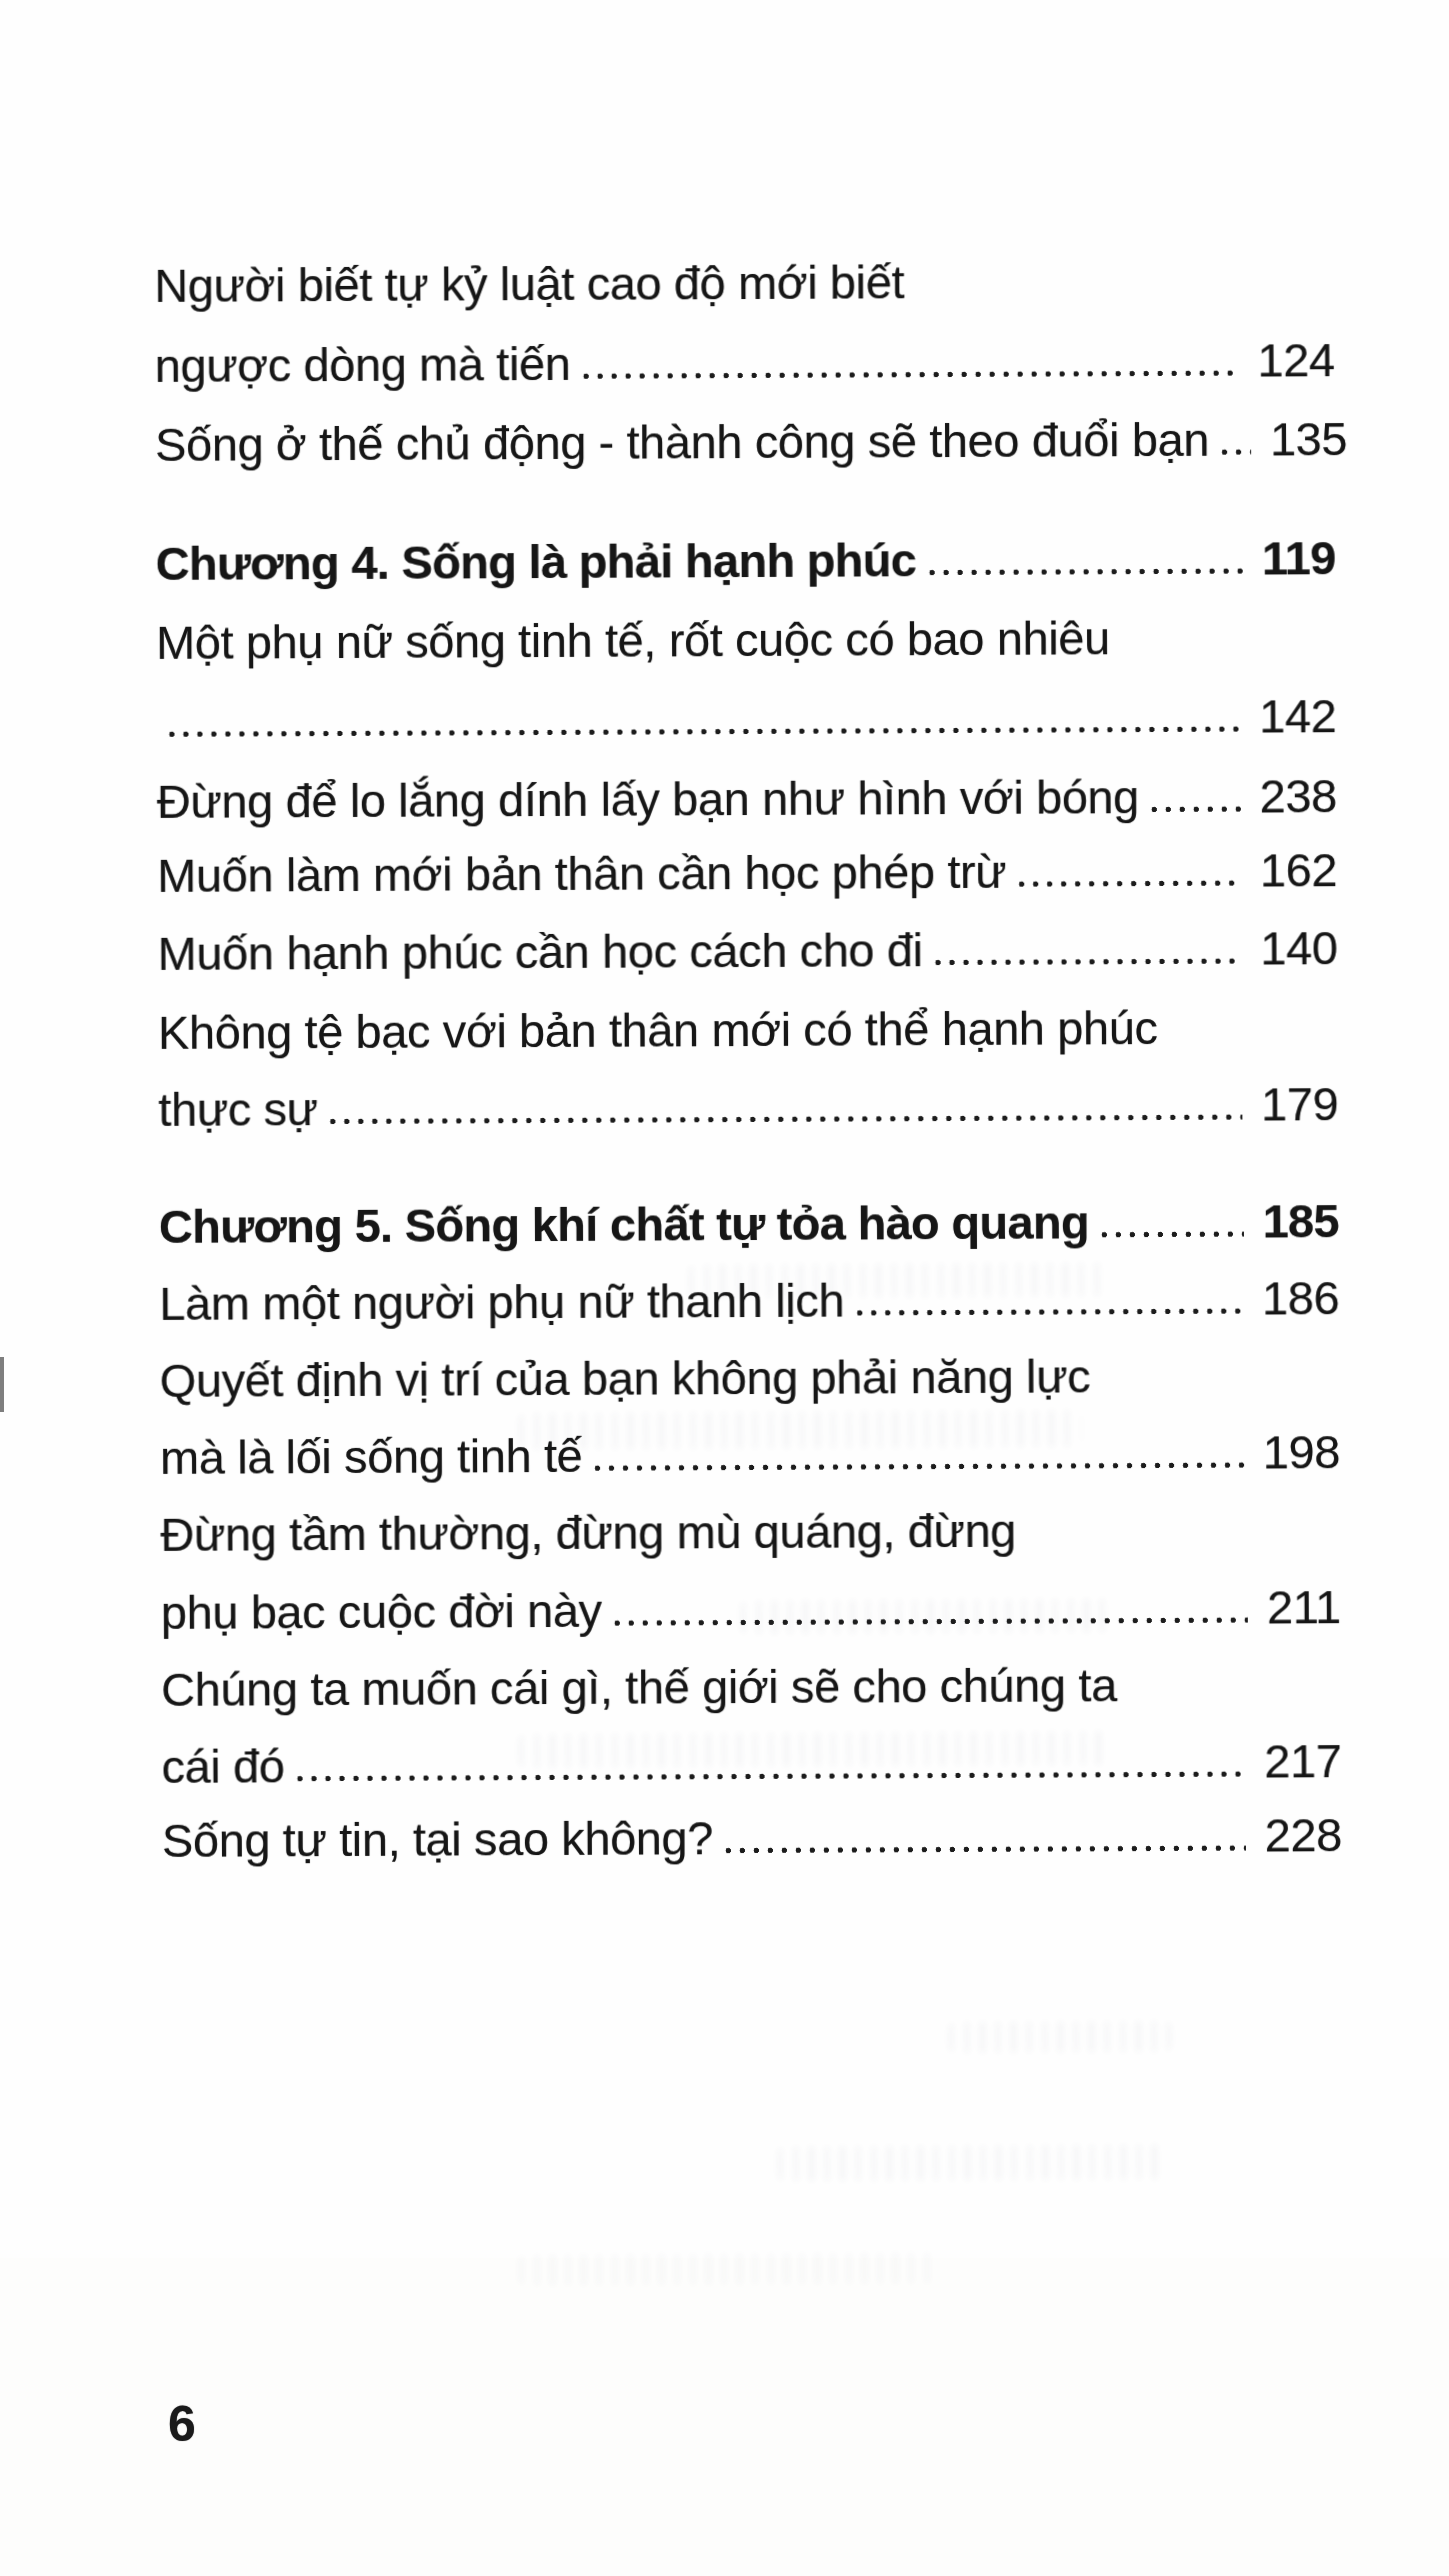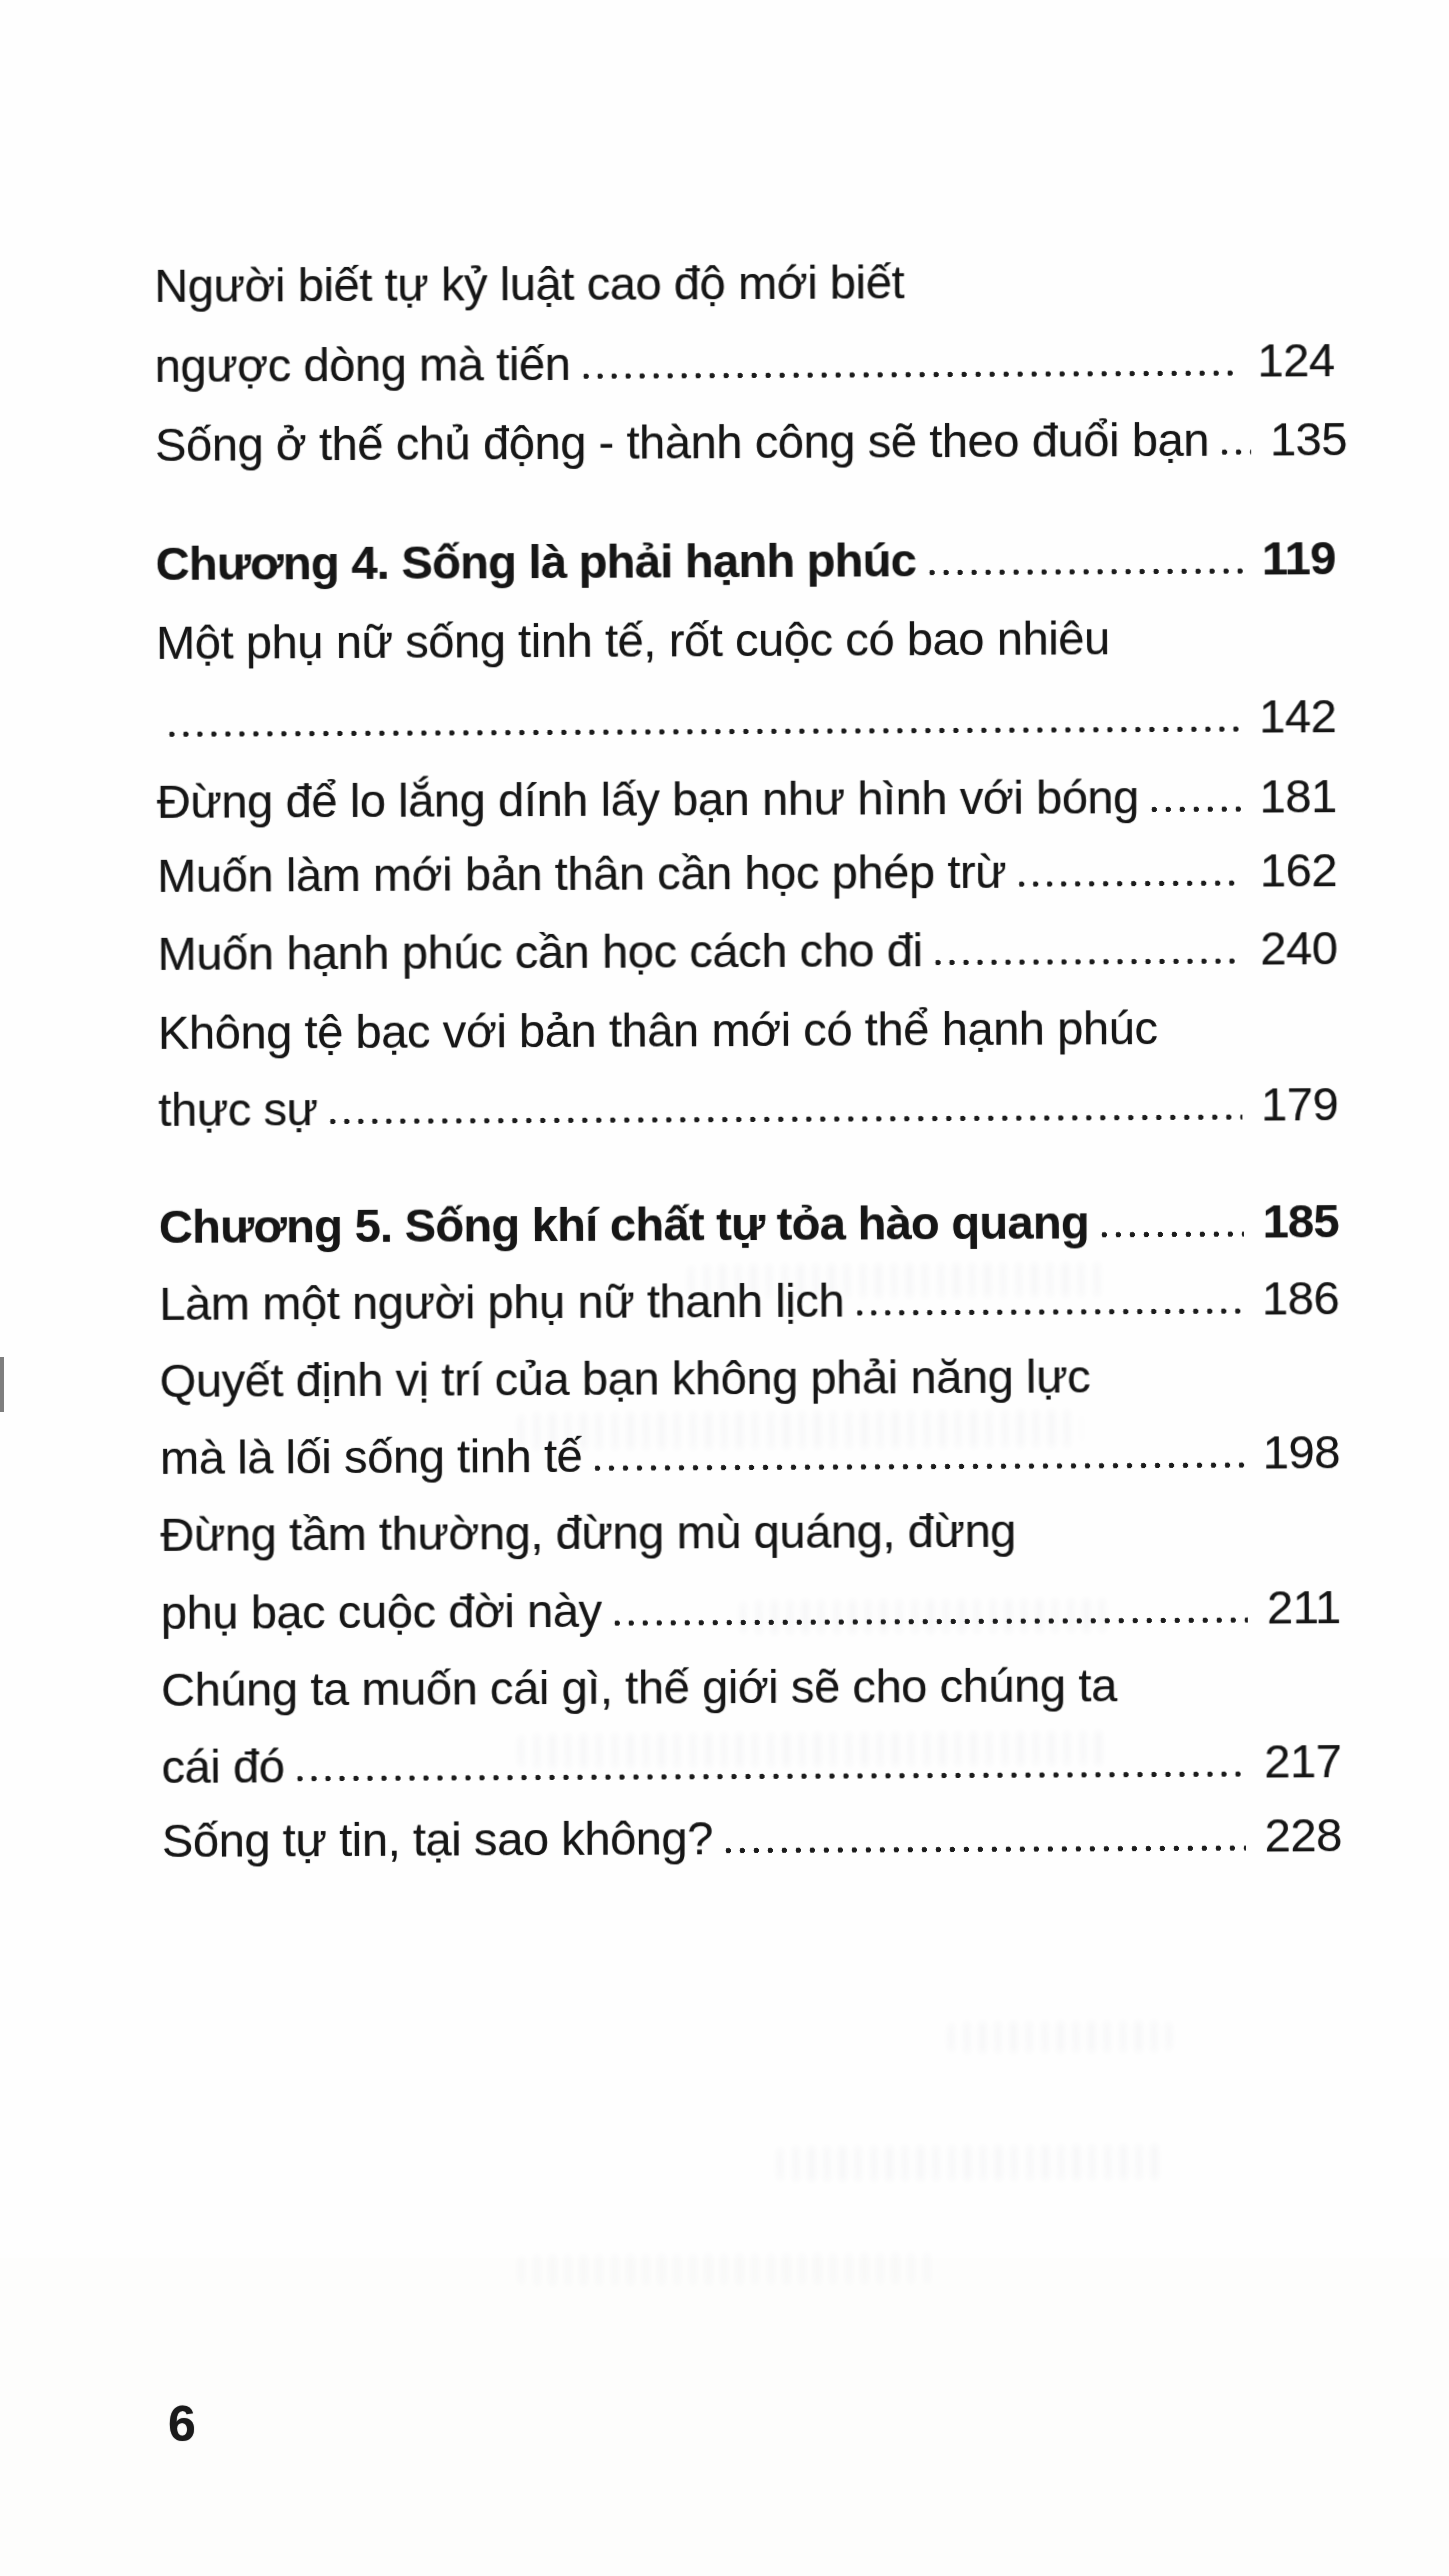--- a/index.html
+++ b/index.html
@@ -85,31 +85,31 @@
       <div class="toc-row" style="top: 599px;">
         <span class="toc-text">Một phụ nữ sống tinh tế, rốt cuộc có bao nhiêu</span>
       </div>
       <div class="toc-row" style="top: 678px;">
         <span class="dots"></span>
         <span class="toc-num">142</span>
       </div>
       <div class="toc-row" style="top: 758px;">
         <span class="toc-text">Đừng để lo lắng dính lấy bạn như hình với bóng</span>
         <span class="dots"></span>
-        <span class="toc-num">181</span>
+        <span class="toc-num">238</span>
       </div>
       <div class="toc-row" style="top: 832px;">
         <span class="toc-text">Muốn làm mới bản thân cần học phép trừ</span>
         <span class="dots"></span>
         <span class="toc-num">162</span>
       </div>
       <div class="toc-row" style="top: 910px;">
         <span class="toc-text">Muốn hạnh phúc cần học cách cho đi</span>
         <span class="dots"></span>
-        <span class="toc-num">240</span>
+        <span class="toc-num">140</span>
       </div>
       <div class="toc-row" style="top: 989px;">
         <span class="toc-text">Không tệ bạc với bản thân mới có thể hạnh phúc</span>
       </div>
       <div class="toc-row" style="top: 1066px;">
         <span class="toc-text">thực sự</span>
         <span class="dots"></span>
         <span class="toc-num">179</span>
       </div>
       <div class="toc-row chapter" style="top: 1183px;">

